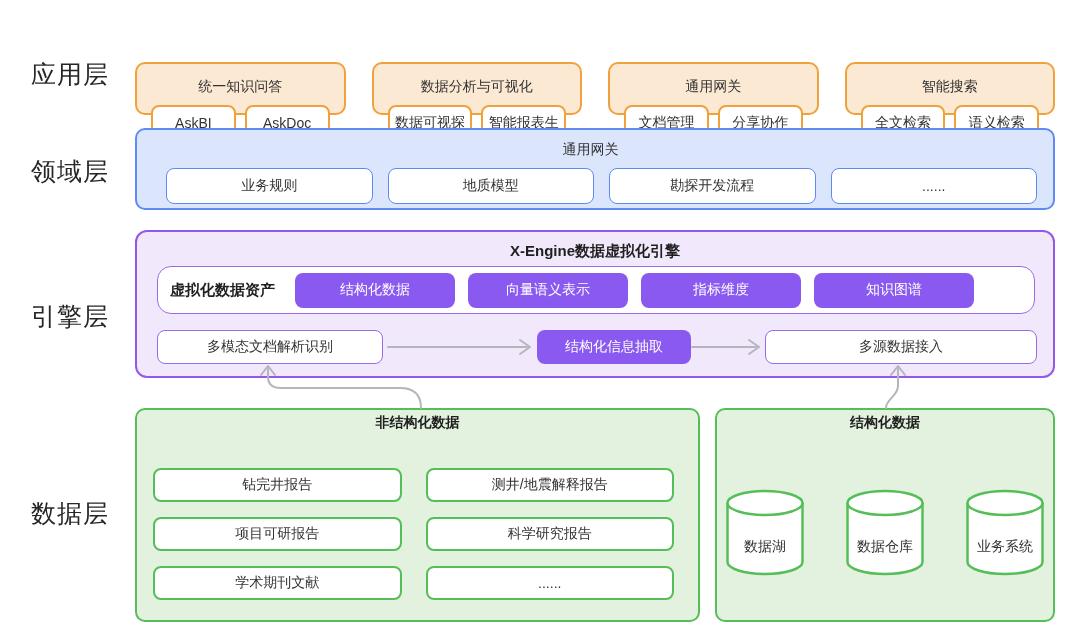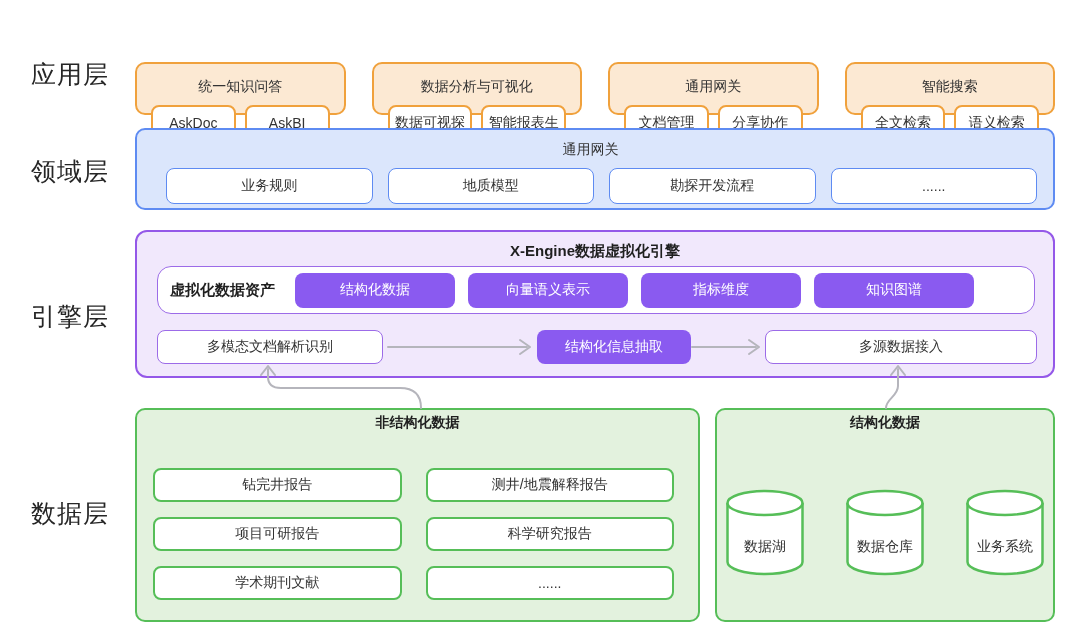--- a/index.html
+++ b/index.html
@@ -84,22 +84,22 @@
 
   <div class="layer-label" style="top:58px">应用层</div>
   <div class="layer-label" style="top:155px">领域层</div>
   <div class="layer-label" style="top:300px">引擎层</div>
   <div class="layer-label" style="top:497px">数据层</div>
 
   <div class="app-row">
     <div class="app-group">
       <div class="grp-title">统一知识问答</div>
       <div class="app-items">
+        <div class="chip">AskBI</div>
         <div class="chip">AskDoc</div>
-        <div class="chip">AskBI</div>
       </div>
     </div>
     <div class="app-group">
       <div class="grp-title">数据分析与可视化</div>
       <div class="app-items">
         <div class="chip">数据可视探</div>
         <div class="chip">智能报表生</div>
       </div>
     </div>
     <div class="app-group">

